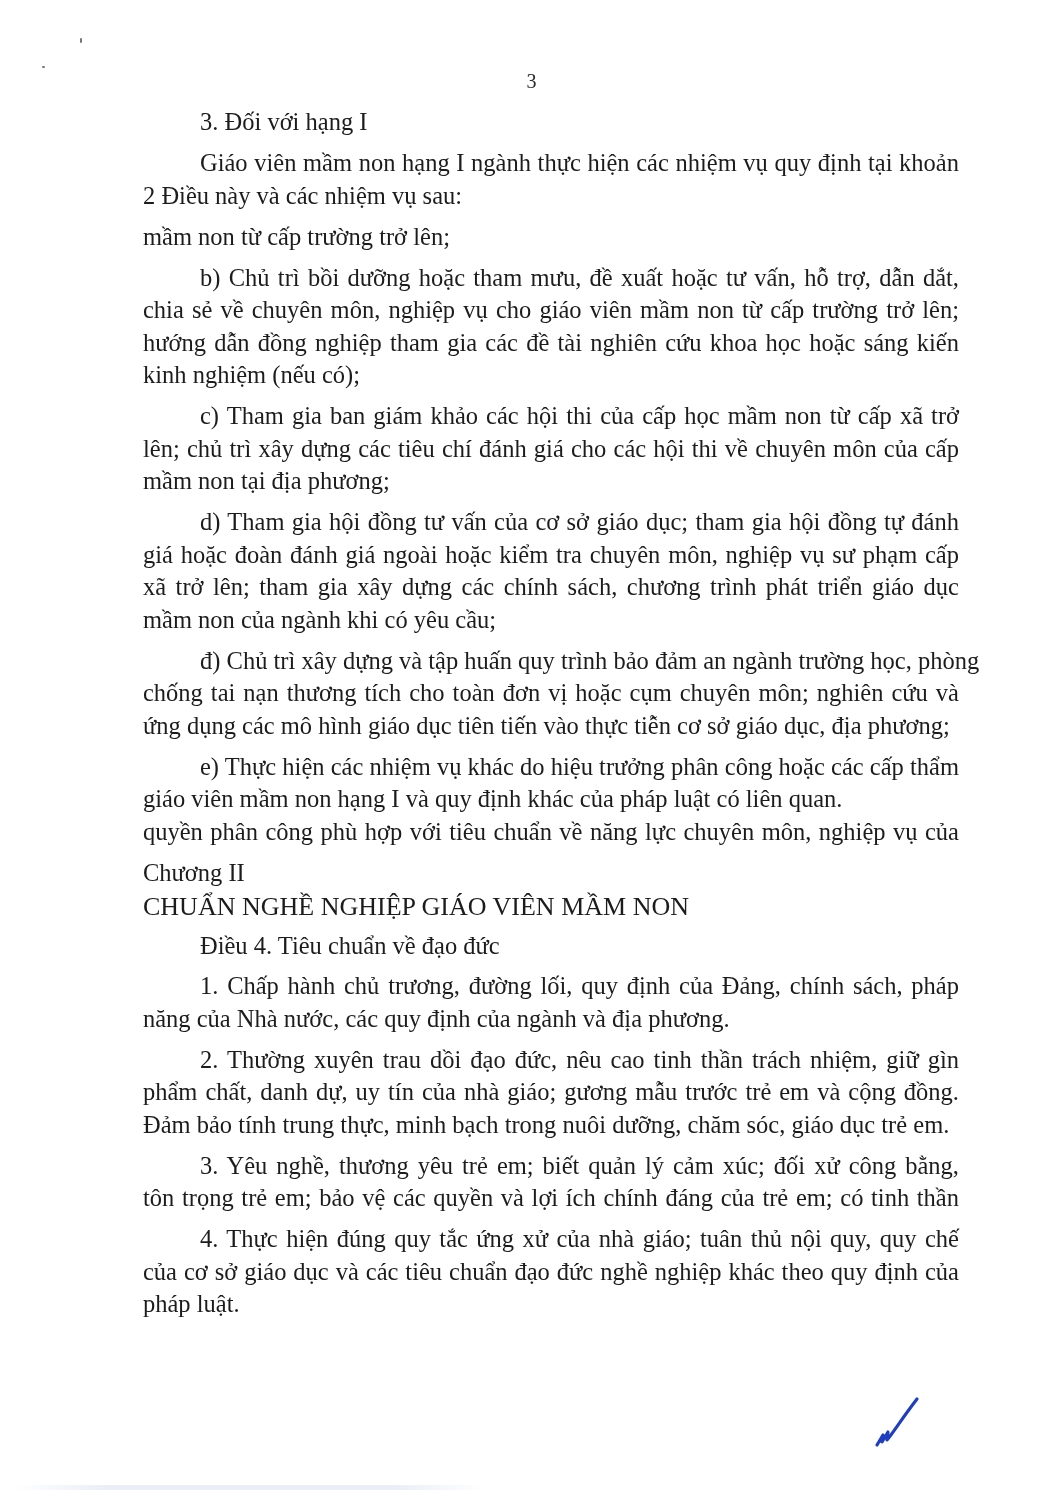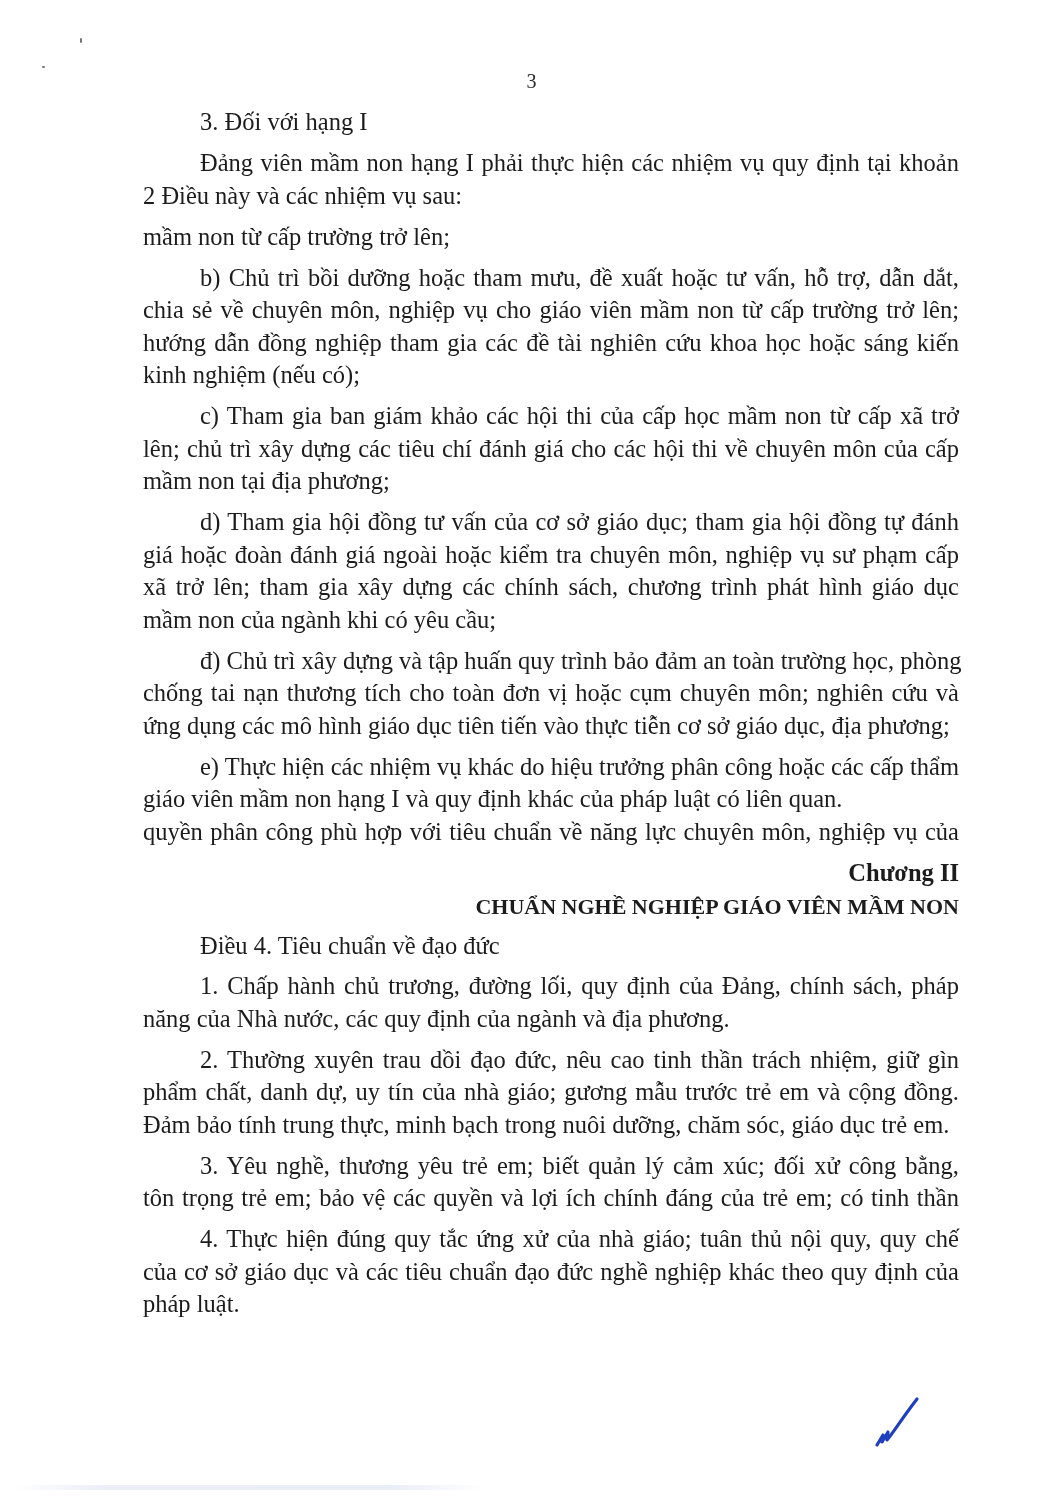--- a/index.html
+++ b/index.html
@@ -14,23 +14,23 @@
     }
     .content {
       position: absolute; left: 143px; top: 106px; width: 816px;
       font-size: 24.5px; line-height: 32.5px;
     }
     .para { margin: 0 0 8.5px 0; }
     .para .line { display: block; white-space: nowrap; text-align: justify; text-align-last: justify; }
     .para .line.last { text-align: center; text-align-last: left; }
     .para .line.first { padding-left: 57px; }
     .heading-line { display: block; white-space: nowrap; }
-    .center { text-align: right; font-weight: bold; }
+    .center { text-align: left; font-weight: normal; }
     .chapter { margin: 0; }
-    .chapter-title { margin: 2px 0 6px 0; font-size: 22px; }
+    .chapter-title { margin: 2px 0 6px 0; font-size: 26px; }
     .article-title { font-weight: normal; margin: 0 0 8px 0; padding-left: 57px; }
     .signature {
       position: absolute; left: 873px; top: 1395px; width: 50px; height: 55px;
     }
     .scan-dot { position: absolute; background: #777; border-radius: 1px; }
     .scan-strip {
       position: absolute; left: 15px; top: 1485px; width: 470px; height: 5px;
       background: linear-gradient(90deg, rgba(220,226,240,0) 0%, rgba(225,230,242,0.7) 20%, rgba(225,230,242,0.7) 80%, rgba(220,226,240,0) 100%);
     }
   </style>
@@ -41,45 +41,45 @@
 
 <div class="scan-dot" style="left:80px;top:38px;width:2px;height:5px;"></div>
 <div class="scan-dot" style="left:42px;top:66px;width:3px;height:2px;"></div>
 
 <div class="content">
   <div id="top-paras">
       <div class="para">
         <span class="line first last">3.  Đối với hạng I</span>
       </div>
       <div class="para">
-        <span class="line first">Đảng viên mầm non hạng I phải thực hiện các nhiệm vụ quy định tại khoản</span>
+        <span class="line first">Giáo viên mầm non hạng I ngành thực hiện các nhiệm vụ quy định tại khoản</span>
         <span class="line last">2 Điều này và các nhiệm vụ sau:</span>
       </div>
       <div class="para">
         <span class="line last">mầm non từ cấp trường trở lên;</span>
       </div>
       <div class="para">
         <span class="line first">b) Chủ trì bồi dưỡng hoặc tham mưu, đề xuất hoặc tư vấn, hỗ trợ, dẫn dắt,</span>
         <span class="line">chia sẻ về chuyên môn, nghiệp vụ cho giáo viên mầm non từ cấp trường trở lên;</span>
         <span class="line">hướng dẫn đồng nghiệp tham gia các đề tài nghiên cứu khoa học hoặc sáng kiến</span>
         <span class="line last">kinh nghiệm (nếu có);</span>
       </div>
       <div class="para">
         <span class="line first">c) Tham gia ban giám khảo các hội thi của cấp học mầm non từ cấp xã trở</span>
         <span class="line">lên; chủ trì xây dựng các tiêu chí đánh giá cho các hội thi về chuyên môn của cấp</span>
         <span class="line last">mầm non tại địa phương;</span>
       </div>
       <div class="para">
         <span class="line first">d) Tham gia hội đồng tư vấn của cơ sở giáo dục; tham gia hội đồng tự đánh</span>
         <span class="line">giá hoặc đoàn đánh giá ngoài hoặc kiểm tra chuyên môn, nghiệp vụ sư phạm cấp</span>
-        <span class="line">xã trở lên; tham gia xây dựng các chính sách, chương trình phát hình giáo dục</span>
+        <span class="line">xã trở lên; tham gia xây dựng các chính sách, chương trình phát triển giáo dục</span>
         <span class="line last">mầm non của ngành khi có yêu cầu;</span>
       </div>
       <div class="para">
-        <span class="line first">đ) Chủ trì xây dựng và tập huấn quy trình bảo đảm an toàn trường học, phòng</span>
+        <span class="line first">đ) Chủ trì xây dựng và tập huấn quy trình bảo đảm an ngành trường học, phòng</span>
         <span class="line">chống tai nạn thương tích cho toàn đơn vị hoặc cụm chuyên môn; nghiên cứu và</span>
         <span class="line last">ứng dụng các mô hình giáo dục tiên tiến vào thực tiễn cơ sở giáo dục, địa phương;</span>
       </div>
       <div class="para">
         <span class="line first">e) Thực hiện các nhiệm vụ khác do hiệu trưởng phân công hoặc các cấp thẩm</span>
         <span class="line last">giáo viên mầm non hạng I và quy định khác của pháp luật có liên quan.</span>
         <span class="line">quyền phân công phù hợp với tiêu chuẩn về năng lực chuyên môn, nghiệp vụ của</span>
       </div>
     </div>
 

